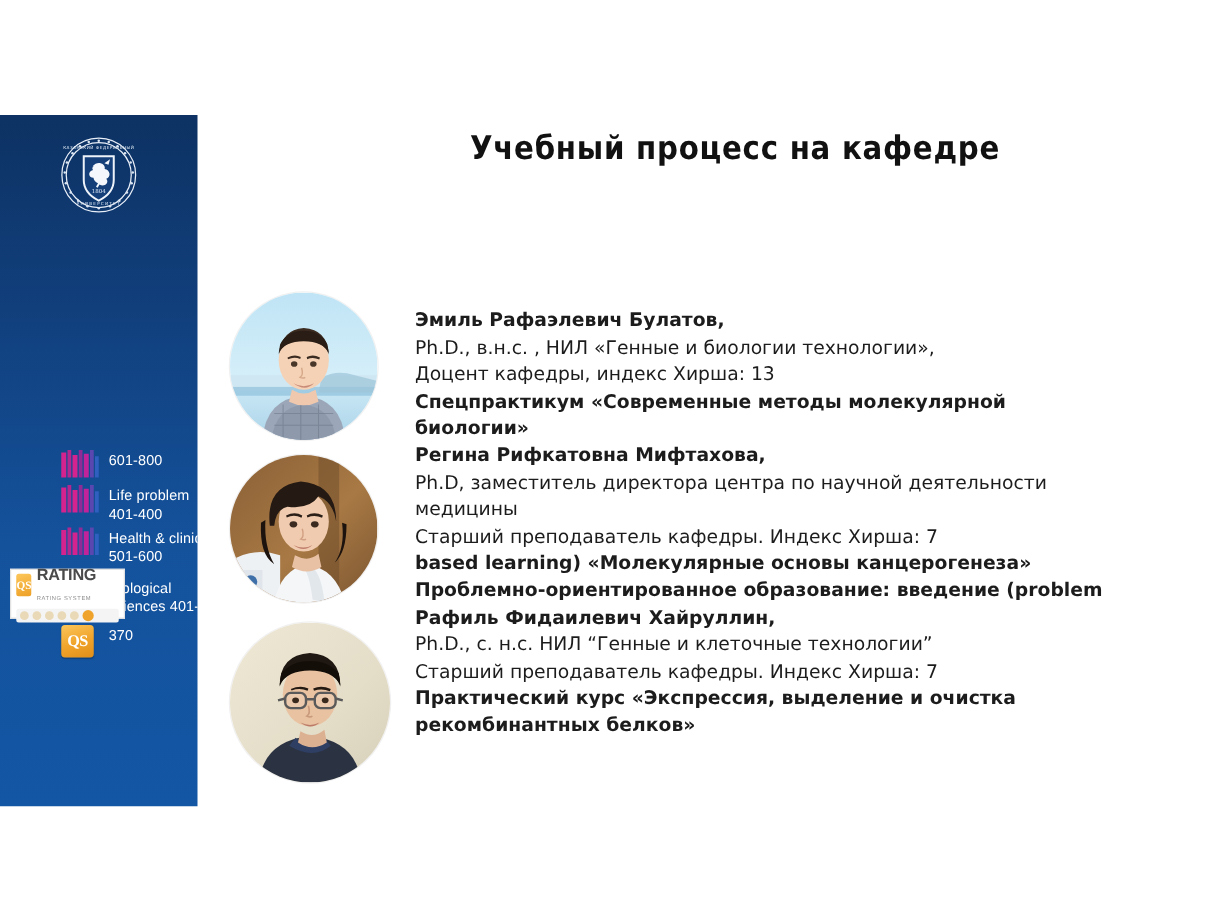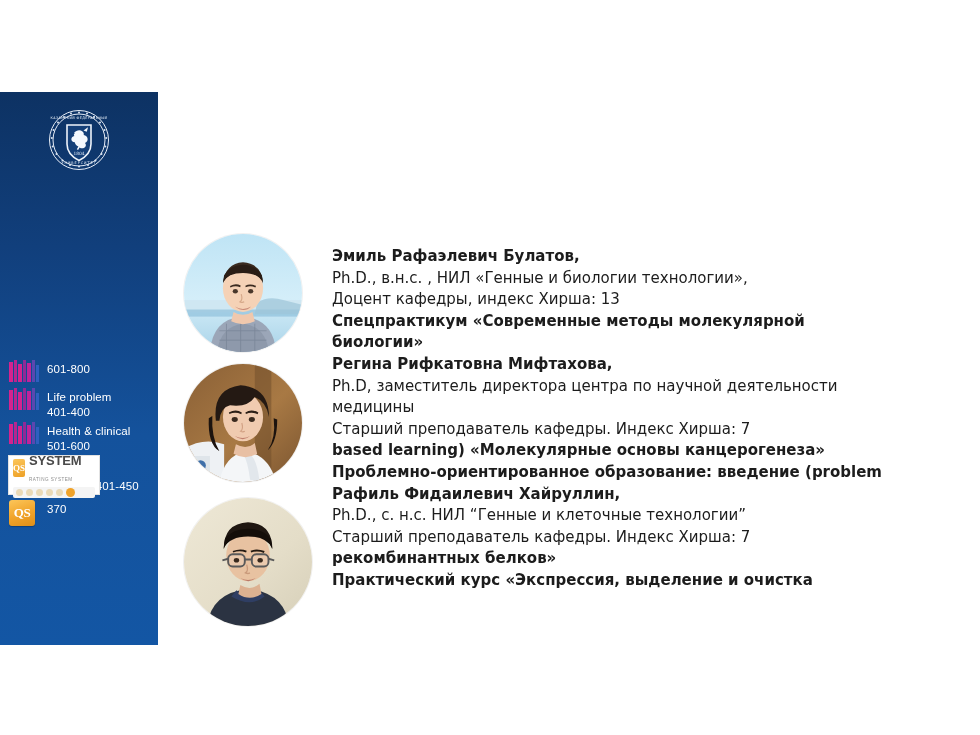--- a/index.html
+++ b/index.html
@@ -15,21 +15,21 @@
   .sidebar{
     position:absolute;left:0;top:92px;width:158px;height:553px;
     background:linear-gradient(180deg,#0d3263 0%,#113f7c 28%,#14529c 62%,#1356a4 100%);
     overflow:hidden;
   }
   .kfu-emblem{
     position:absolute;left:47px;top:16px;width:64px;height:64px;
   }
   .kfu-emblem svg{display:block;width:64px;height:64px;}
 
-  .rank-list{position:absolute;left:0;top:268px;width:158px;}
+  .rank-list{position:absolute;left:0;top:268px;width:158px;padding-left:40px;}
   .rank-row{
     display:flex;align-items:flex-start;
     margin-bottom:2px;min-height:26px;
   }
   .rank-logo{
     flex:0 0 auto;width:30px;height:24px;margin-left:9px;margin-right:8px;
     position:relative;
   }
   .the-logo{width:30px;height:24px;position:relative;display:block;}
   .the-logo i{position:absolute;display:block;}
@@ -234,37 +234,38 @@
         </div>
         <div class="rank-text">
           <span>370</span>
         </div>
       </div>
 
       <div class="qs-stars-badge">
         <div class="qsb-top">
           <span class="qsb-mark">QS</span>
           <span class="qsb-words">
-            <span class="qsb-stars-word">SYSTEM</span>
+            <span class="qsb-stars-word">RATING</span>
             <span class="qsb-sub">RATING SYSTEM</span>
           </span>
         </div>
         <div class="qsb-row">
           <b></b>
           <b></b>
           <b></b>
           <b></b>
           <b></b>
           <b class="on"></b>
         </div>
       </div>
 
     </div>
   </div>
 
+  <div class="title">Учебный процесс  на кафедре</div>
 
   <div class="photo" id="photo1">
     <svg viewBox="0 0 100 100" aria-hidden="true">
       <defs>
         <linearGradient id="sky1" x1="0" y1="0" x2="0" y2="1">
           <stop offset="0%" stop-color="#bfe4f5"></stop>
             <stop offset="55%" stop-color="#d4eef9"></stop>
           <stop offset="100%" stop-color="#a9d3e8"></stop>
         </linearGradient>
       </defs>
@@ -366,17 +367,17 @@
     <p class="b">Регина Рифкатовна  Мифтахова,</p>
     <p>Ph.D, заместитель директора центра по научной деятельности</p>
     <p>медицины</p>
     <p>Старший преподаватель кафедры. Индекс Хирша: 7</p>
     <p class="b">based learning) «Молекулярные основы канцерогенеза»</p>
     <p class="b">Проблемно-ориентированное образование: введение (problem</p>
 
     <p class="b">Рафиль Фидаилевич Хайруллин,</p>
     <p>Ph.D., с. н.с. НИЛ  “Генные и клеточные технологии”</p>
     <p>Старший преподаватель кафедры.  Индекс Хирша: 7</p>
+    <p class="b">Практический курс  «Экспрессия, выделение и очистка</p>
     <p class="b">рекомбинантных белков»</p>
-    <p class="b">Практический курс  «Экспрессия, выделение и очистка</p>
   </div>
 
 </div>
 
 </body></html>

